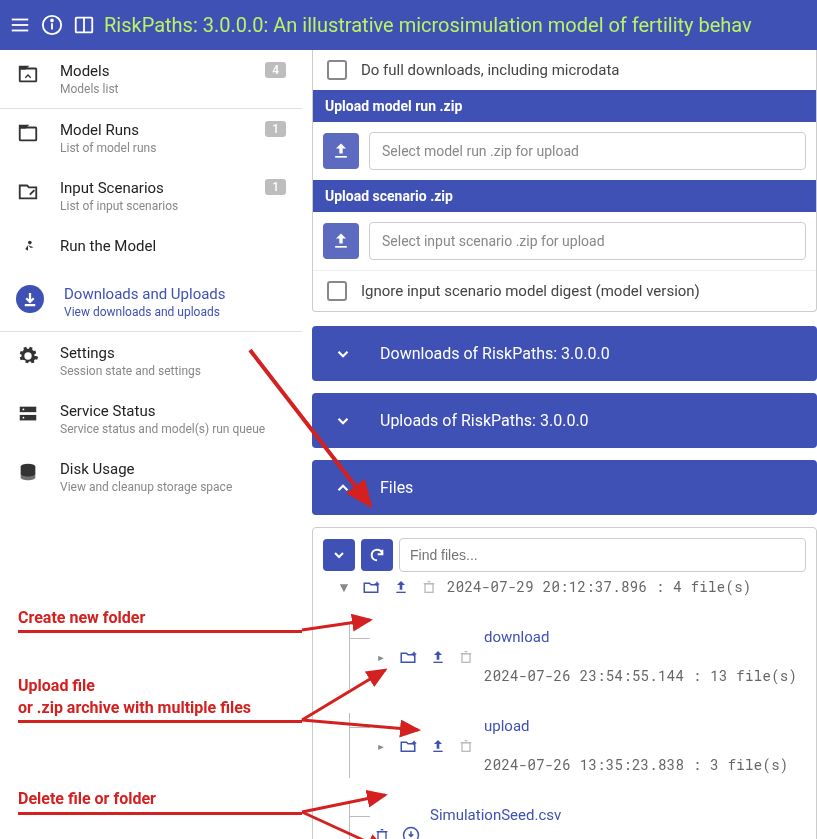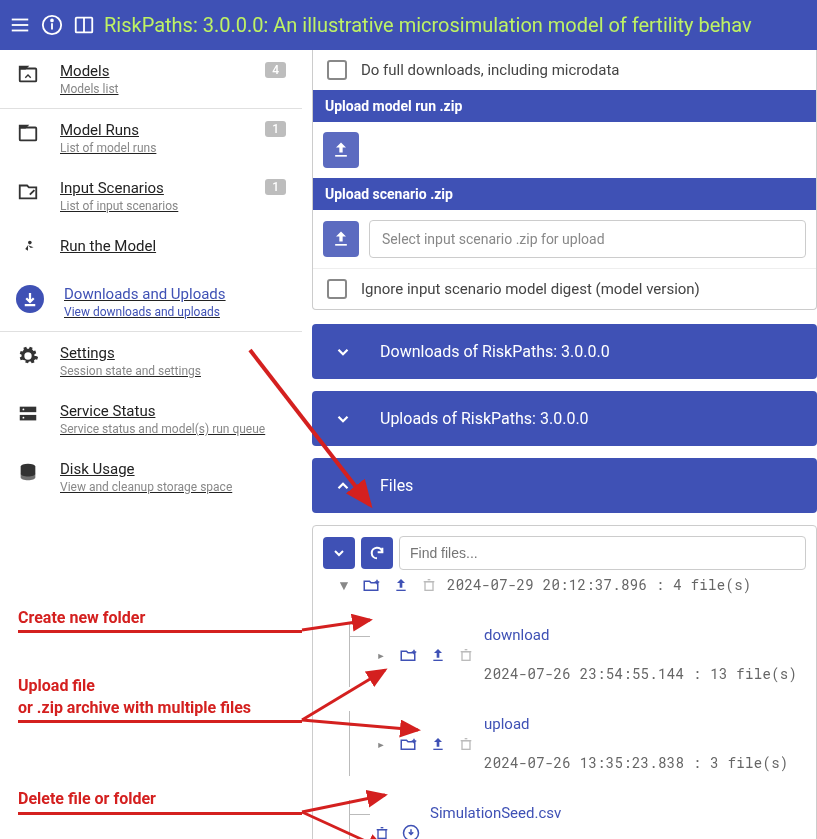--- a/index.html
+++ b/index.html
@@ -6,21 +6,21 @@
   html, body { margin:0; padding:0; font-family: Roboto, "Helvetica Neue", Arial, sans-serif; font-size:14px; color:#222; background:#fff; width:817px; }
   .topbar { background:#3f51b5; color:#bef264; height:50px; display:flex; align-items:center; padding:0 8px; gap:8px; font-size:20px; overflow:hidden; white-space:nowrap; }
   .topbar .icon { width:24px; height:24px; display:inline-flex; align-items:center; justify-content:center; }
   .topbar .title { font-weight:400; }
   .layout { display:flex; }
   .sidebar { width:302px; flex:0 0 302px; background:#fff; border-right:0; }
   .side-item { display:flex; align-items:flex-start; padding:12px 16px; gap:20px; cursor:pointer; }
   .side-item.active .side-title, .side-item.active .side-sub { color:#3f51b5; }
   .side-icon { width:24px; height:24px; color:#333; display:flex; align-items:center; justify-content:center; }
   .side-item.active .side-icon { color:#3f51b5; background:#3f51b5; border-radius:50%; color:#fff; padding:2px; box-sizing:content-box;}
-  .side-text { flex:1;text-decoration:underline; }
+  .side-text { flex:1; }
   .side-title { font-size:15px; color:#222; line-height:1.2; }
   .side-sub { font-size:12px; color:#888; margin-top:2px; }
   .side-badge { background:#bdbdbd; color:#fff; border-radius:3px; padding:1px 7px; font-size:12px; font-weight:500; }
   .hr { border-top:1px solid #e0e0e0; }
 
   .main { flex:1; padding:0 0 10px 10px; min-width:0; }
   .panel-box { border:1px solid #ccc; border-radius:4px; margin-bottom:14px; overflow:hidden; margin-top:10px;}
   .check-row { display:flex; align-items:center; gap:14px; padding:10px 14px; font-size:15px; color:#444; }
   .checkbox { width:20px; height:20px; border:2px solid #888; border-radius:3px; }
   .section-head { background:#3f51b5; color:#fff; font-weight:700; padding:8px 12px; font-size:14px; }
@@ -205,20 +205,21 @@
       <span>Do full downloads, including microdata</span>
     </div>
     <div class="section-head">Upload model run .zip</div>
     <div class="upload-row">
       <div class="upload-btn">
         <svg width="20" height="20" viewBox="0 0 24 24" fill="white">
                 <path d="M12 3l6 6h-4v6h-4V9H6z"></path>
                 <rect x="5" y="18" width="14" height="2"></rect>
               </svg>
       </div>
+      <div class="upload-input">Select model run .zip for upload</div>
     </div>
     <div class="section-head">Upload scenario .zip</div>
     <div class="upload-row">
       <div class="upload-btn">
         <svg width="20" height="20" viewBox="0 0 24 24" fill="white">
                 <path d="M12 3l6 6h-4v6h-4V9H6z"></path>
                 <rect x="5" y="18" width="14" height="2"></rect>
               </svg>
       </div>
       <div class="upload-input">Select input scenario .zip for upload</div>

